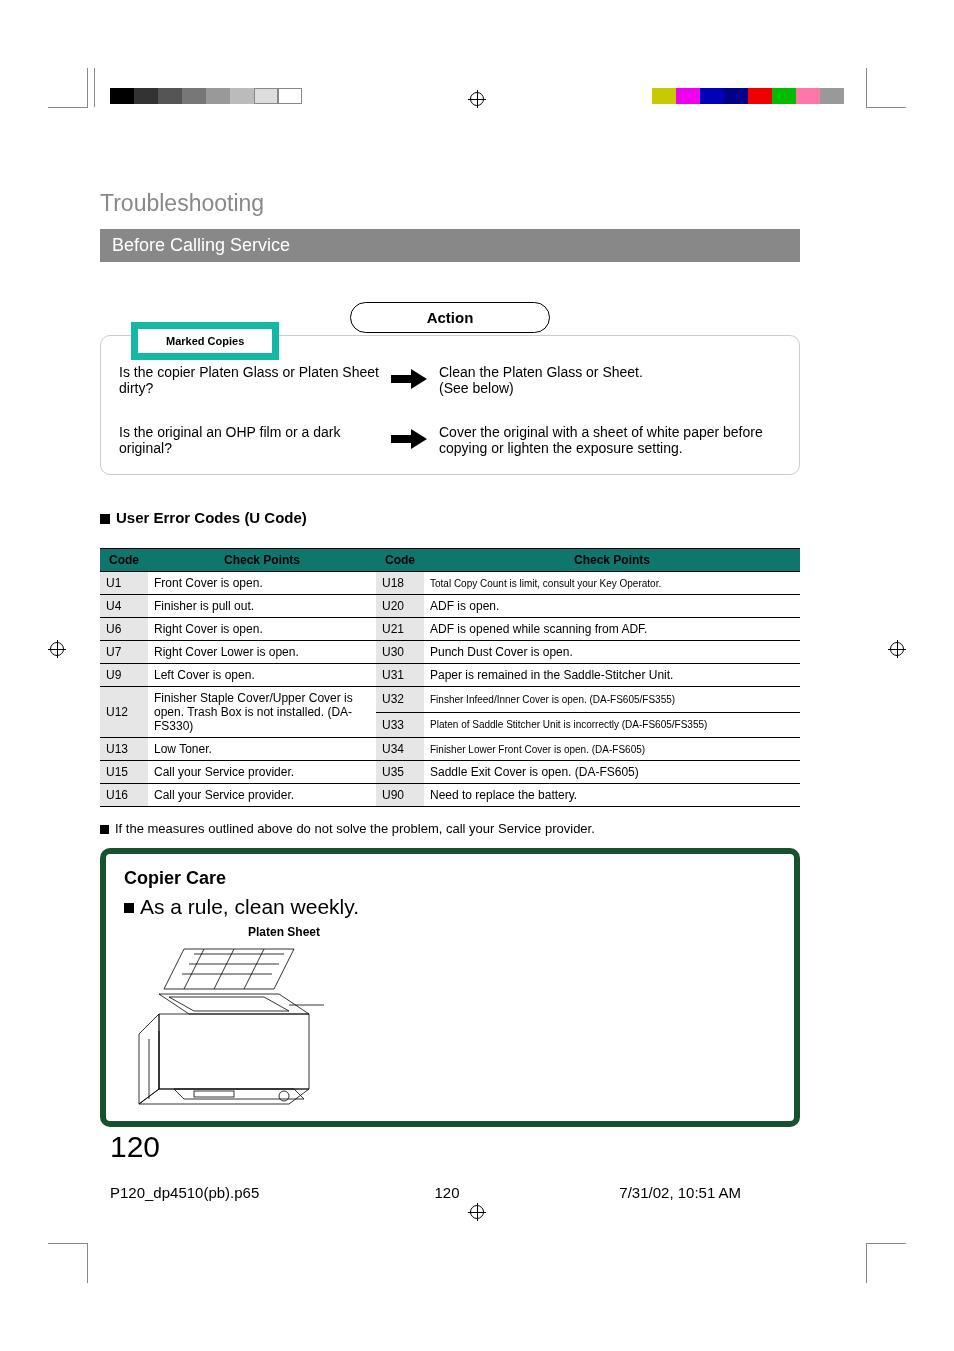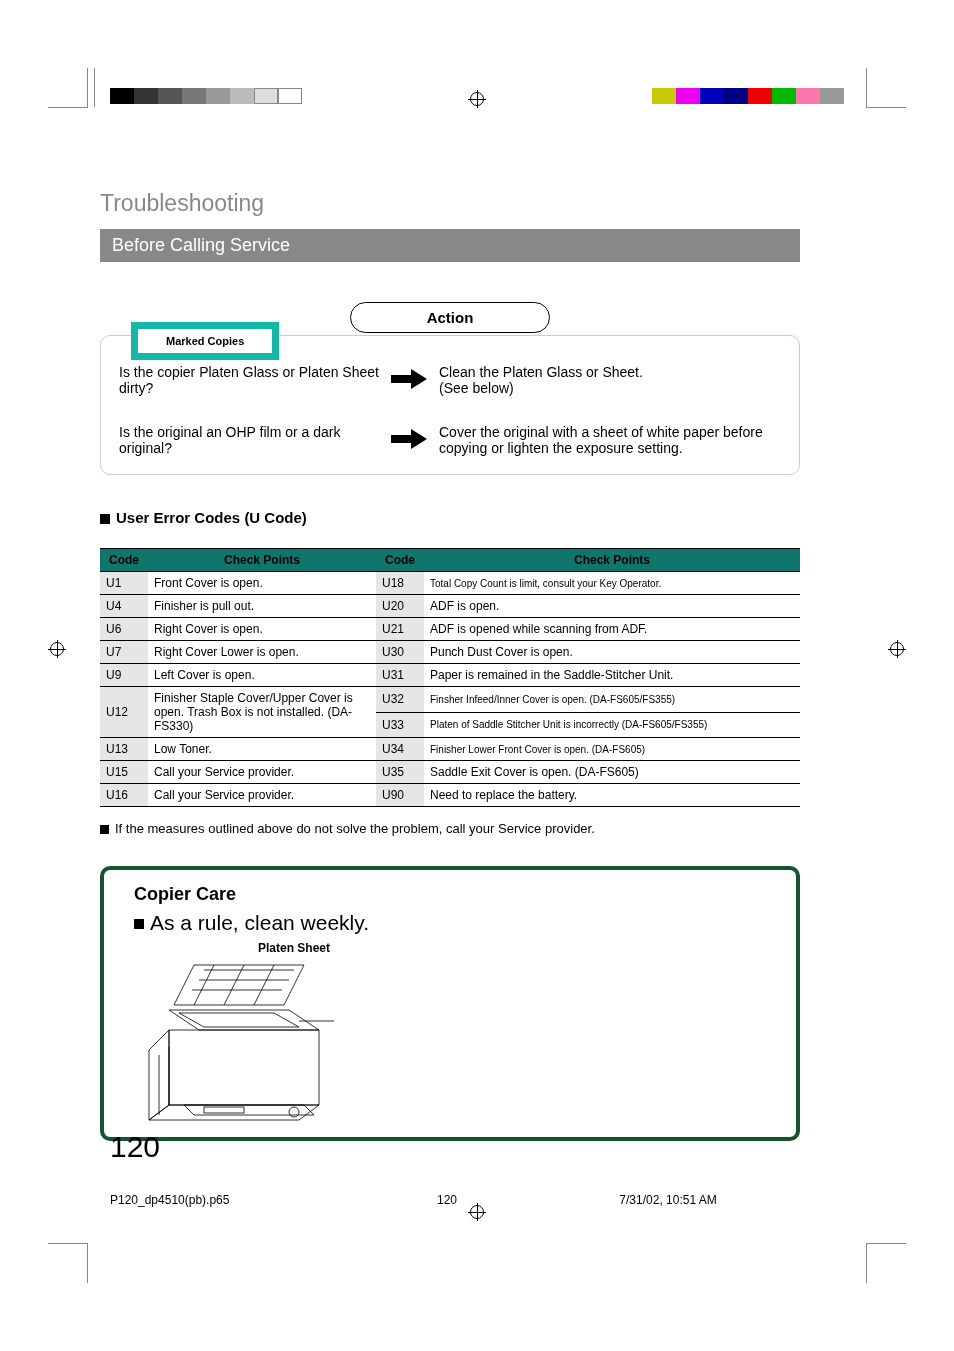--- a/index.html
+++ b/index.html
@@ -32,31 +32,31 @@
   .section-hd { font-size: 15px; font-weight: bold; margin-top: 34px; margin-bottom: 22px; }
   .section-hd .sq { display:inline-block; width:10px; height:10px; background:#000; margin-right:6px; vertical-align:middle; }
   table.codes { width: 100%; border-collapse: collapse; font-size: 12px; }
   table.codes th, table.codes td { border-top: 1px solid #000; border-bottom: 1px solid #000; padding: 4px 6px; text-align: left; }
   table.codes th { background: #0f766e; font-weight: bold; text-align: center; }
   table.codes td.code { background: #e6e6e6; width: 48px; }
   table.codes td.cp { width: 228px; }
   table.codes .small { font-size: 10px; }
   .note { font-size: 13px; margin-top: 14px; }
   .note .sq { display:inline-block; width:9px; height:9px; background:#000; margin-right:6px; vertical-align:middle; }
-  .care { border: 4px solid #14532d; border-radius: 10px; margin-top: 30px; padding: 14px 18px 10px 30px; position: relative; }
+  .care { border: 6px solid #14532d; border-radius: 10px; margin-top: 12px; padding: 14px 18px 10px 18px; position: relative; }
   .care h2 { font-size: 18px; font-weight: bold; margin-bottom: 6px; }
   .care .rule { font-size: 21px; margin-bottom: 6px; }
   .care .rule .sq { display:inline-block; width:10px; height:10px; background:#000; margin-right:6px; vertical-align:middle; }
   .care-body { display: flex; }
   .care-img { width: 200px; font-size: 9px; }
   .care-text { flex: 1; font-size: 13px; padding-left: 20px; }
   .care-text .label { font-weight: bold; font-size: 12px; }
   .circ-num { display:inline-block; width:13px; height:13px; border:1px solid #000; border-radius:50%; font-size:9px; text-align:center; line-height:12px; margin-right:4px; }
   .pagenum { position:absolute; left:110px; top:1130px; font-size:30px; font-family: Arial; }
-  .footer { position:absolute; bottom:144px; left:110px; right:110px; font-size:12px; color:#000; display:flex;justify-content:center; }
+  .footer { position:absolute; bottom:150px; left:110px; right:110px; font-size:15px; color:#000; display:flex;justify-content:center; }
   .footer div { flex:1; }
   .ps-label { font-weight:bold; font-size:12px; text-align:right; padding-right:4px; }
 </style>
 </head>
 <body>
 
 <div class="crop-tl"></div>
 <div class="crop-tr"></div>
 <div class="crop-bl"></div>
 <div class="crop-br"></div>

